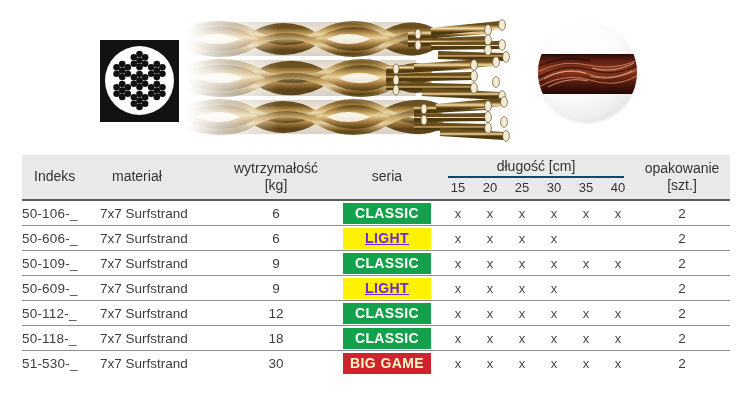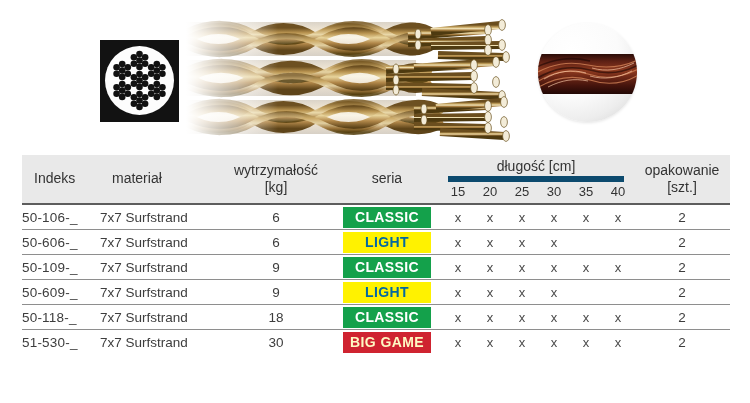--- a/index.html
+++ b/index.html
@@ -97,21 +97,21 @@
   td.hdr-str     { width: 112px; }
   td.hdr-ser     { width: 110px; }
   td.hdr-len     { width: 192px; padding: 0; }
   td.hdr-pack    { width: 96px; }
 
   .len-group { display: block; }
   .len-title {
     text-align: center;
     font-size: 14px;
     padding: 3px 0 2px 0;
-    border-bottom: 6px solid #0c4a6e;
+    border-bottom: 2px solid #0c4a6e;
     margin: 0 10px 0 6px;
   }
   .len-ticks {
     display: flex;
     padding: 2px 0 4px 0;
   }
   .len-ticks span {
     flex: 1 1 0;
     text-align: center;
     font-size: 13px;
@@ -144,21 +144,21 @@
     display: block;
     text-align: center;
     font-size: 14px;
     font-weight: bold;
     letter-spacing: 0.4px;
     line-height: 18px;
     padding: 1px 0 2px 0;
     margin: 0 11px;
   }
   .badge.classic  { background: #14a14b; color: #ffffff; }
-  .badge.light    { background: #fff200; color: #0369a1; }
+  .badge.light    { background: #fff200; color: #6d28d9; text-decoration: underline; }
   .badge.biggame  { background: #cf2330; color: #fef9c3; }
 </style>
 </head>
 <body>
 
 <div id="hero">
 
   <div id="xsection">
     <div class="disc"></div>
     <svg width="79" height="82" viewBox="0 0 79 82">
@@ -519,20 +519,39 @@
               <span>x</span>
               <span>x</span>
               <span>x</span>
               <span></span>
               <span></span>
             </div>
           </td>
           <td class="c-pack">2</td>
         </tr>
         <tr>
+          <td class="c-index">50-112-_</td>
+          <td class="c-mat">7x7 Surfstrand</td>
+          <td class="c-str">12</td>
+          <td class="c-ser">
+            <span class="badge classic">CLASSIC</span>
+          </td>
+          <td class="xcells">
+            <div class="xrow">
+              <span>x</span>
+              <span>x</span>
+              <span>x</span>
+              <span>x</span>
+              <span>x</span>
+              <span>x</span>
+            </div>
+          </td>
+          <td class="c-pack">2</td>
+        </tr>
+        <tr>
           <td class="c-index">50-118-_</td>
           <td class="c-mat">7x7 Surfstrand</td>
           <td class="c-str">18</td>
           <td class="c-ser">
             <span class="badge classic">CLASSIC</span>
           </td>
           <td class="xcells">
             <div class="xrow">
               <span>x</span>
               <span>x</span>

